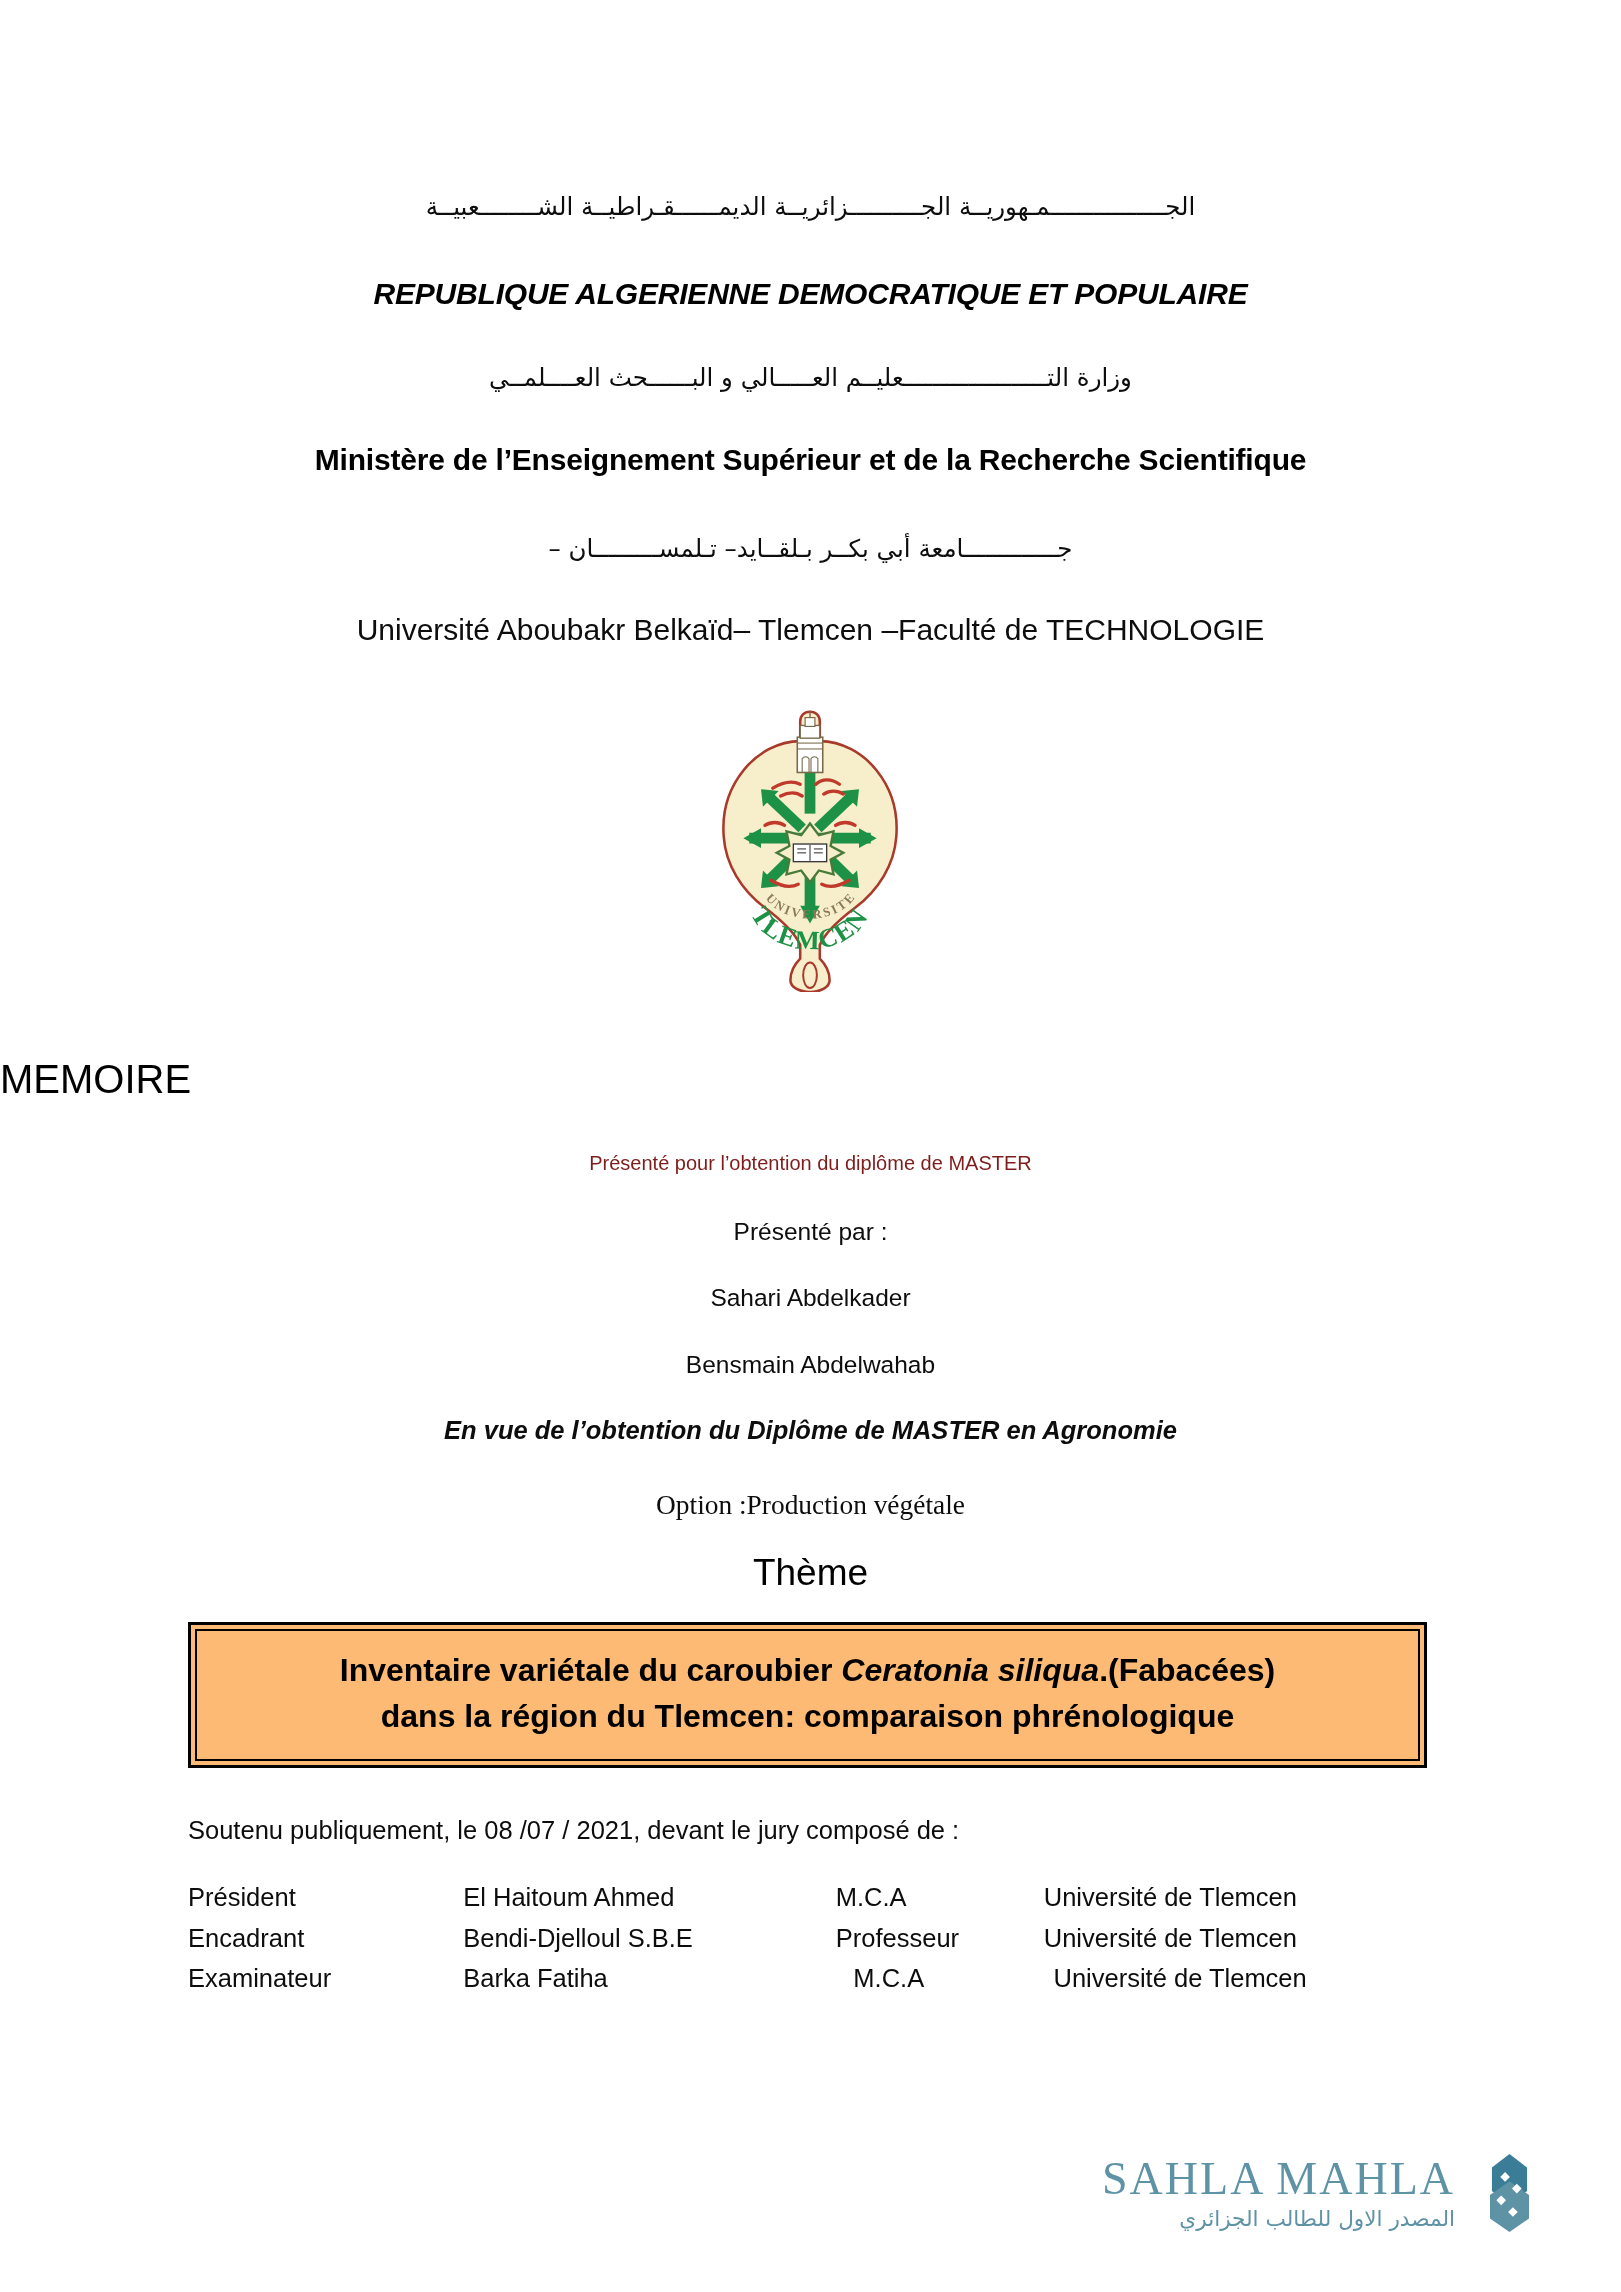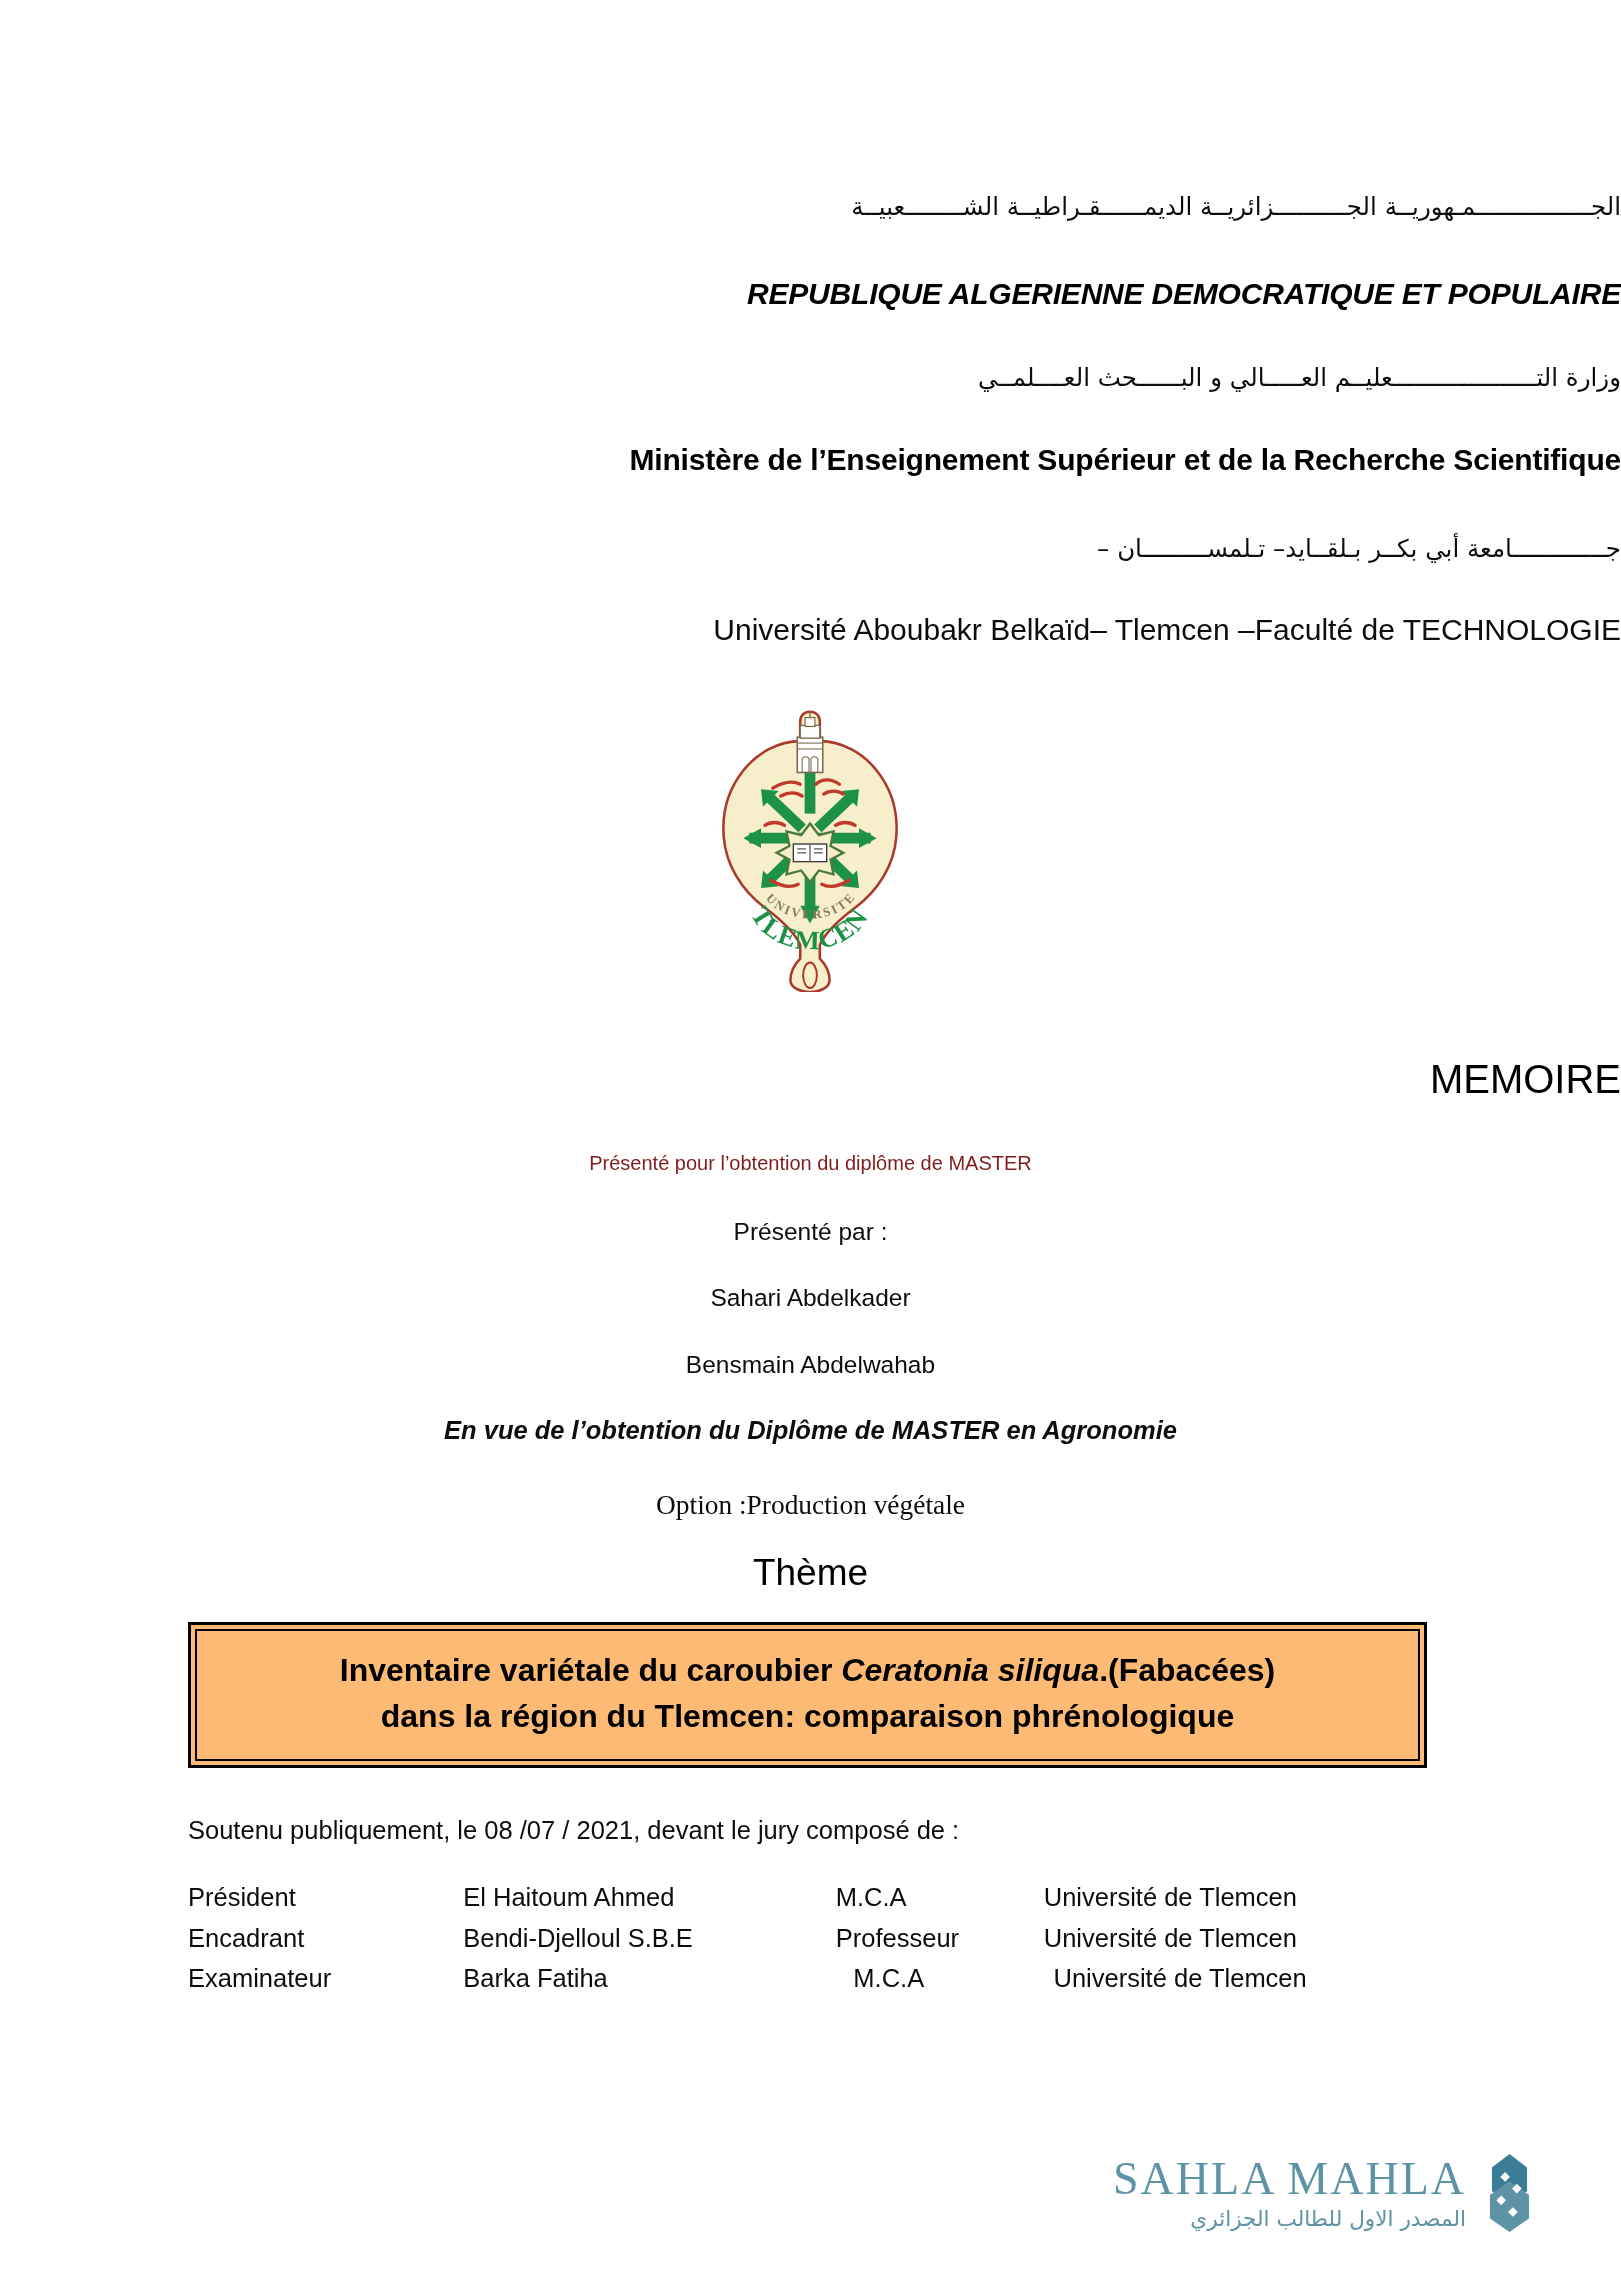--- a/index.html
+++ b/index.html
@@ -38,21 +38,21 @@
     letter-spacing: -0.2px;
   }
   .fr-reg {
     text-align: center;
     font-weight: normal;
     font-size: 30px;
     color: #0d0d0d;
   }
 
   
-  .block { position: absolute; left: 0; right: 0; text-align: right; }
+  .block { position: absolute; left: 0; right: 0; }
 
   #arabic-1 { top: 192px; }
   #republique { top: 277px; font-style: italic; }
   #arabic-2 { top: 363px; }
   #ministere  { top: 443px; }
   #arabic-3 { top: 534px; }
   #universite { top: 613px; }
 
   
   .logo-wrap {
@@ -159,21 +159,21 @@
     color: #0d0d0d;
   }
 
   
   .watermark {
     position: absolute;
     right: 76px;
     bottom: 59px;
     display: flex;
     align-items: center;
-    gap: 8px;
+    gap: 19px;
   }
   .wm-texts { text-align: right; }
   .wm-latin {
     font-family: "Liberation Serif", serif;
     font-size: 46px;
     letter-spacing: 2px;
     color: #5e93a6;
     line-height: 1;
   }
   .wm-arabic {

